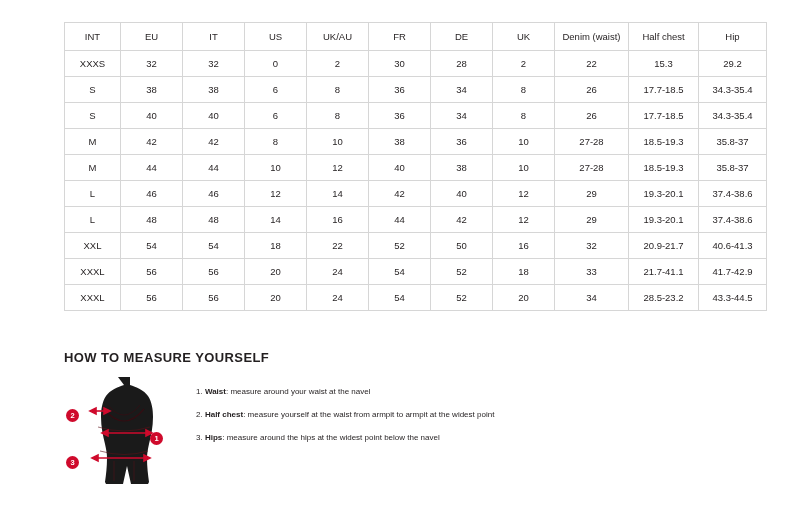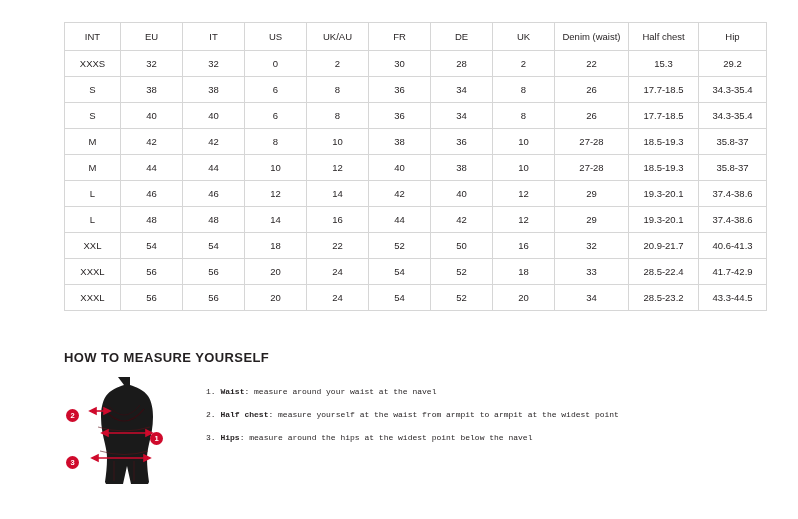--- a/index.html
+++ b/index.html
@@ -80,23 +80,22 @@
     display: flex;
     align-items: flex-start;
   }
   .figure-area {
     position: relative;
     width: 120px;
     height: 130px;
     flex: 0 0 120px;
   }
   .notes {
-    margin-left: 22px;
+    margin-left: 12px;
     padding-top: 12px;
-    font-family: Liberation Mono, monospace;
   }
   .note {
     font-size: 8px;
     line-height: 1.35;
     color: #231f20;
     margin-bottom: 12px;
     white-space: nowrap;
   }
   .note b { font-weight: bold; }
 
@@ -266,21 +265,21 @@
         <tr>
           <td>XXXL</td>
           <td>56</td>
           <td>56</td>
           <td>20</td>
           <td>24</td>
           <td>54</td>
           <td>52</td>
           <td>18</td>
           <td>33</td>
-          <td>28.5-22.4</td>
+          <td>21.7-41.1</td>
           <td>41.7-42.9</td>
         </tr>
         <tr>
           <td>XXXL</td>
           <td>56</td>
           <td>56</td>
           <td>20</td>
           <td>24</td>
           <td>54</td>
           <td>52</td>

